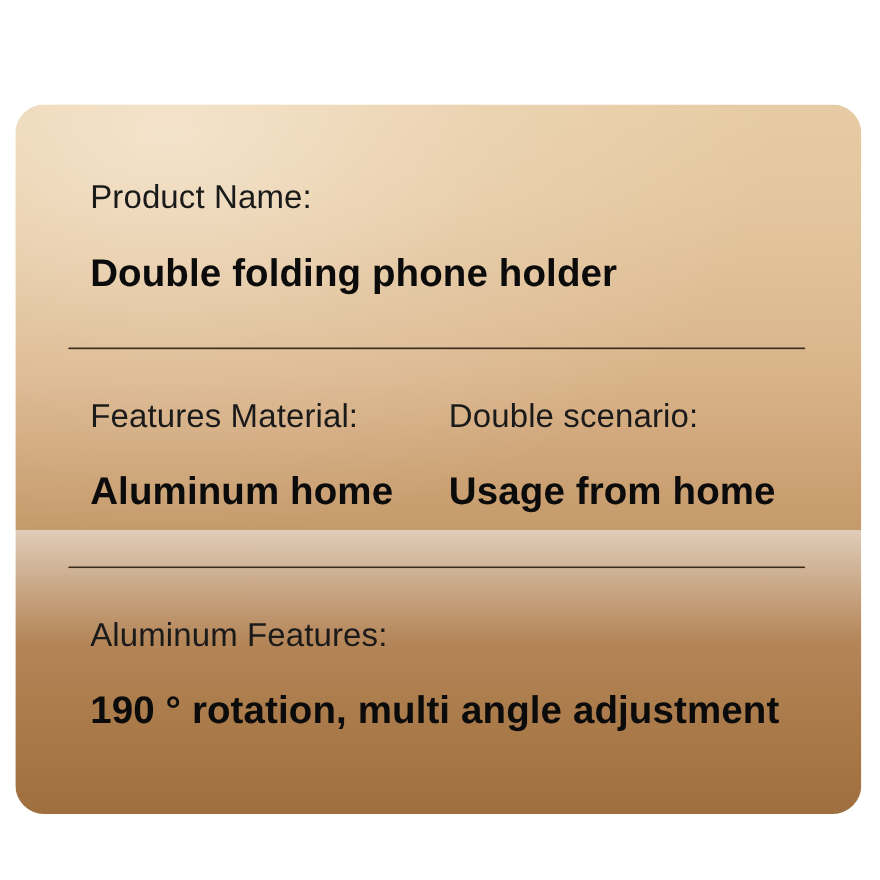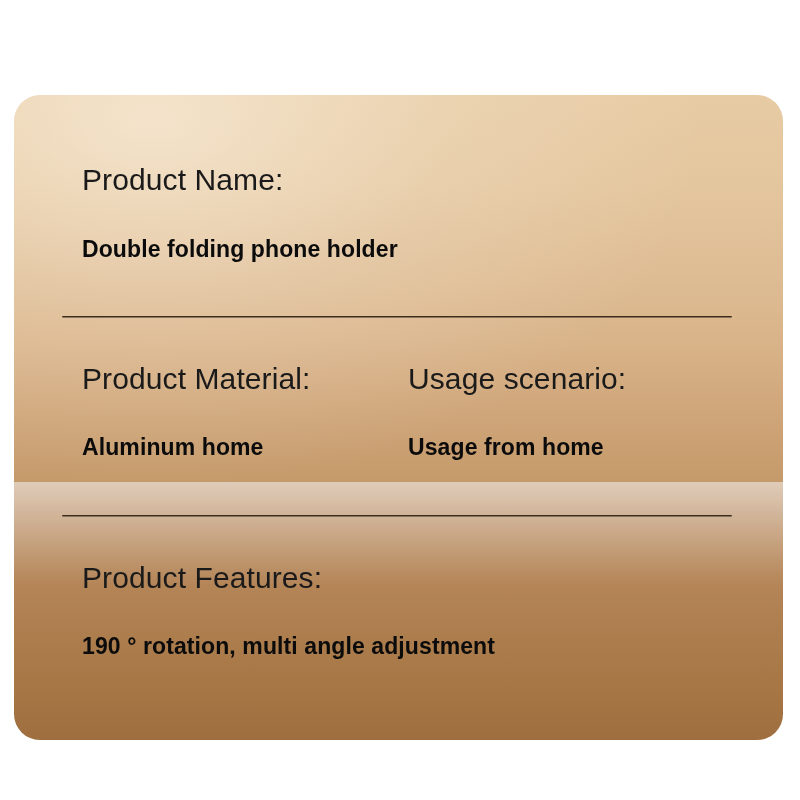--- a/index.html
+++ b/index.html
@@ -78,21 +78,21 @@
     font-weight: 400;
     font-size: 30px;
     line-height: 34px;
     letter-spacing: 0.1px;
     white-space: nowrap;
   }
   .value {
     position: absolute;
     color: #0b0b0b;
     font-weight: 700;
-    font-size: 23px;
+    font-size: 35px;
     line-height: 36px;
     letter-spacing: 0.1px;
     white-space: nowrap;
   }
 
   
   .col-1 { left: 50px; margin-left: 18px; }
   .col-2 { left: 394px; }
 
   
@@ -121,32 +121,32 @@
       <div class="row" style="top:68px;">
         <div class="label col-1">Product Name:</div>
       </div>
       <div class="row" style="top:136px;">
         <div class="value col-1">Double folding phone holder</div>
       </div>
 
       <div class="divider" style="top:221px;"></div>
 
       <div class="row" style="top:267px;">
-        <div class="label col-1">Product Material:</div>
-        <div class="label col-2">Usage scenario:</div>
+        <div class="label col-1">Features Material:</div>
+        <div class="label col-2">Double scenario:</div>
       </div>
       <div class="row" style="top:334px;">
         <div class="value col-1">Aluminum home</div>
         <div class="value col-2">Usage from home</div>
       </div>
 
       <div class="divider" style="top:420px;"></div>
 
       <div class="row" style="top:466px;">
-        <div class="label col-1">Product Features:</div>
+        <div class="label col-1">Aluminum Features:</div>
       </div>
       <div class="row" style="top:533px;">
         <div class="value col-1">190 ° rotation, multi angle adjustment</div>
       </div>
 
     </div>
   </div>
 
 </div>
 

